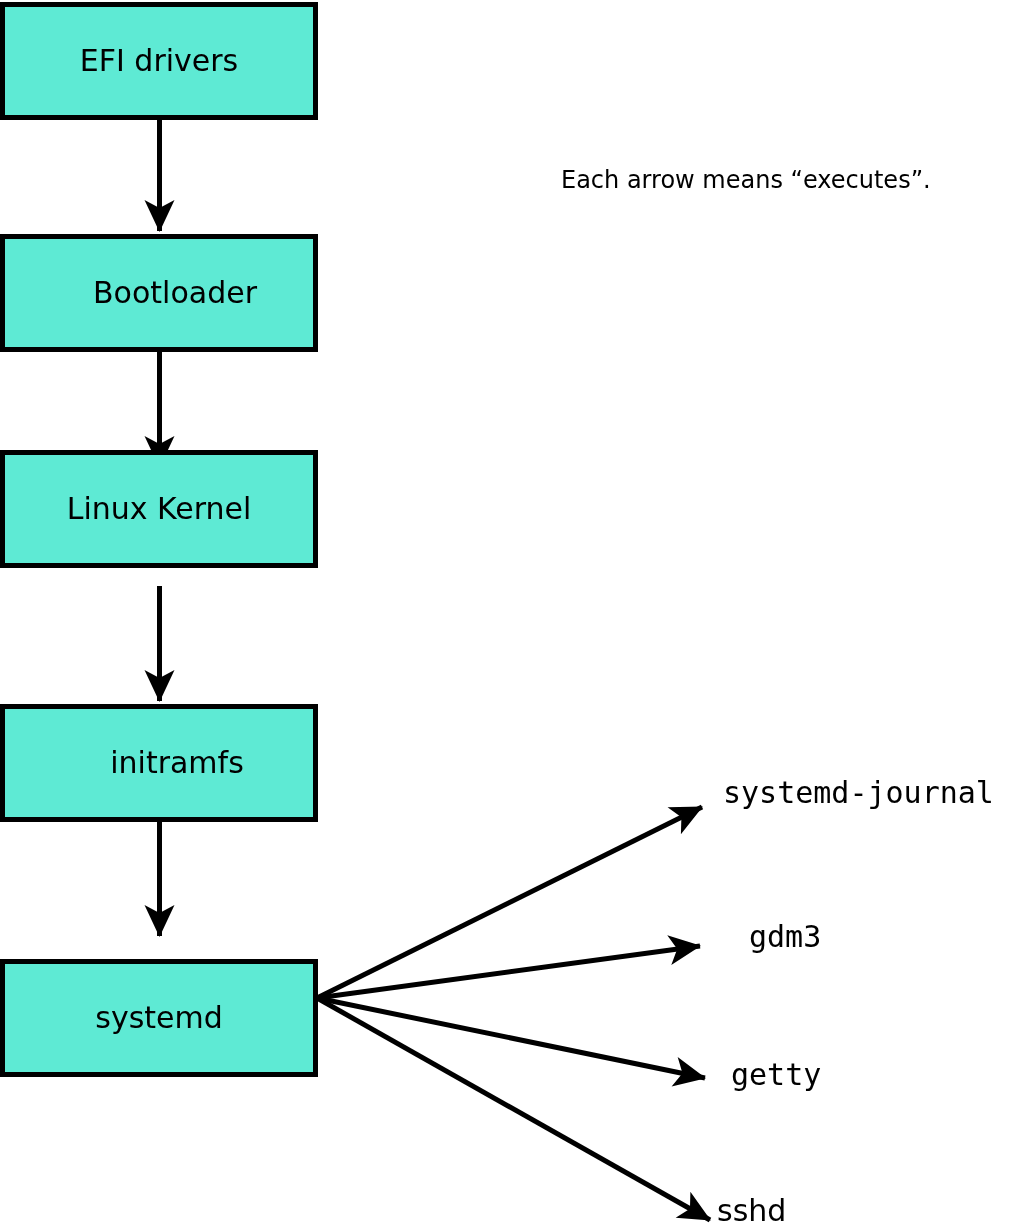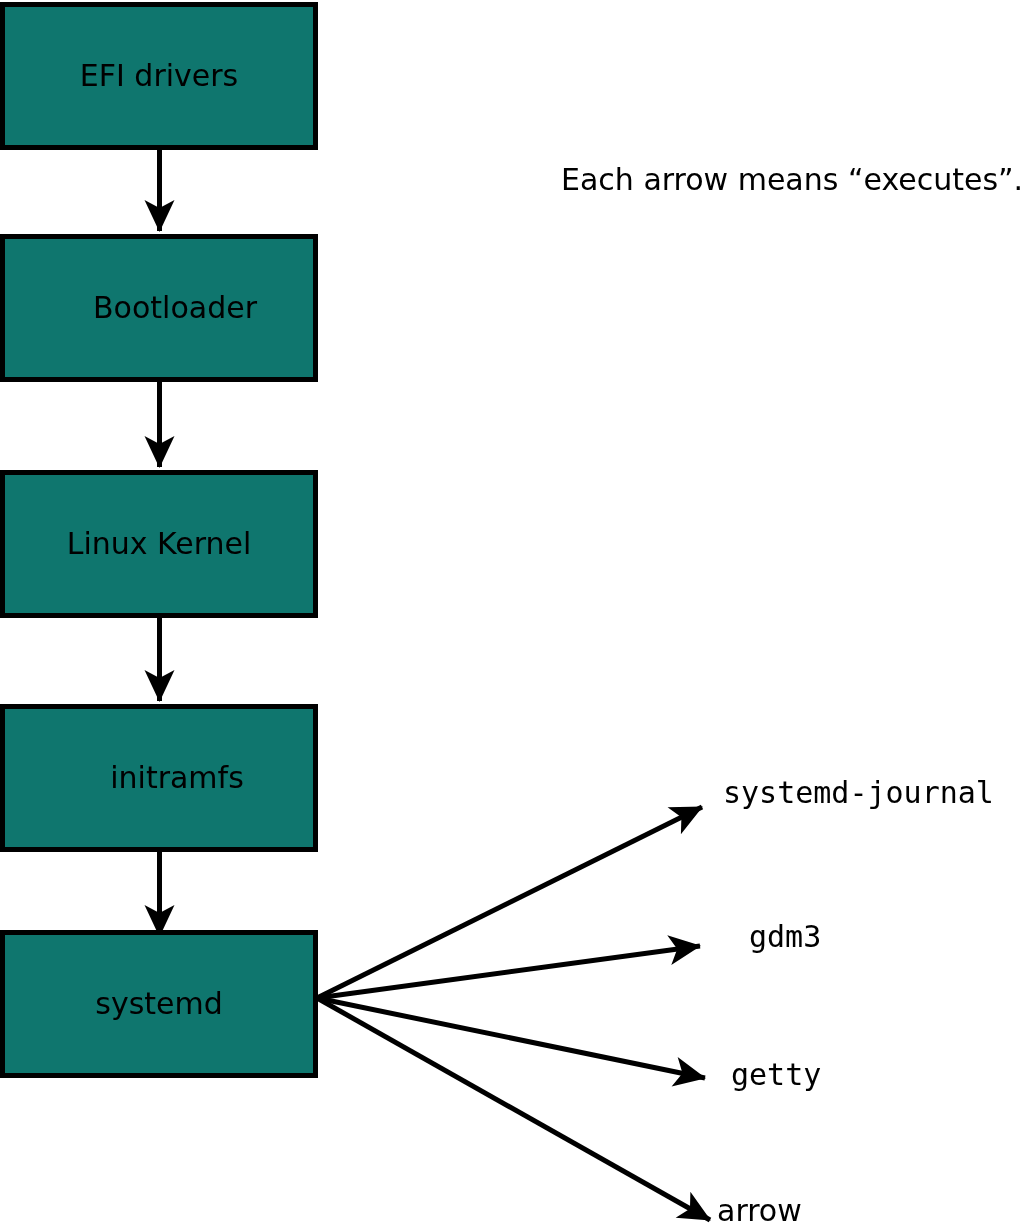--- a/index.html
+++ b/index.html
@@ -21,41 +21,41 @@
     left: 0;
     top: 0;
     width: 1023px;
     height: 1230px;
     pointer-events: none;
   }
   .box {
     position: absolute;
     left: 0;
     width: 318px;
-    height: 148px;
+    height: 118px;
     box-sizing: border-box;
     border: 5px solid #000000;
-    background: #0f766e;
+    background: #5eead4;
     display: flex;
     align-items: center;
     justify-content: center;
     font-size: 30px;
     line-height: 30px;
     white-space: nowrap;
   }
   .b0 { top: 2px; }
   .b1 { top: 234px; padding-left: 32px; }
-  .b2 { top: 470px; text-align: right; }
+  .b2 { top: 450px; text-align: right; }
   .b3 { top: 704px; padding-left: 36px; }
-  .b4 { top: 930px; }
+  .b4 { top: 959px; }
   .annotation {
     position: absolute;
     left: 561px;
     top: 165px;
-    font-size: 30px;
+    font-size: 24px;
     line-height: 30px;
     white-space: nowrap;
   }
   .leaf {
     position: absolute;
     font-size: 30px;
     line-height: 30px;
     white-space: nowrap;
   }
   .mono {
@@ -103,15 +103,15 @@
   </div>
   <div class="box b4">
     <span>systemd</span>
   </div>
 
   <div class="annotation">Each arrow means “executes”.</div>
 
   <div class="leaf mono l0">systemd-journal</div>
   <div class="leaf mono l1">gdm3</div>
   <div class="leaf mono l2">getty</div>
-  <div class="leaf l3">arrow</div>
+  <div class="leaf l3">sshd</div>
 
 </div>
 
 </body></html>

